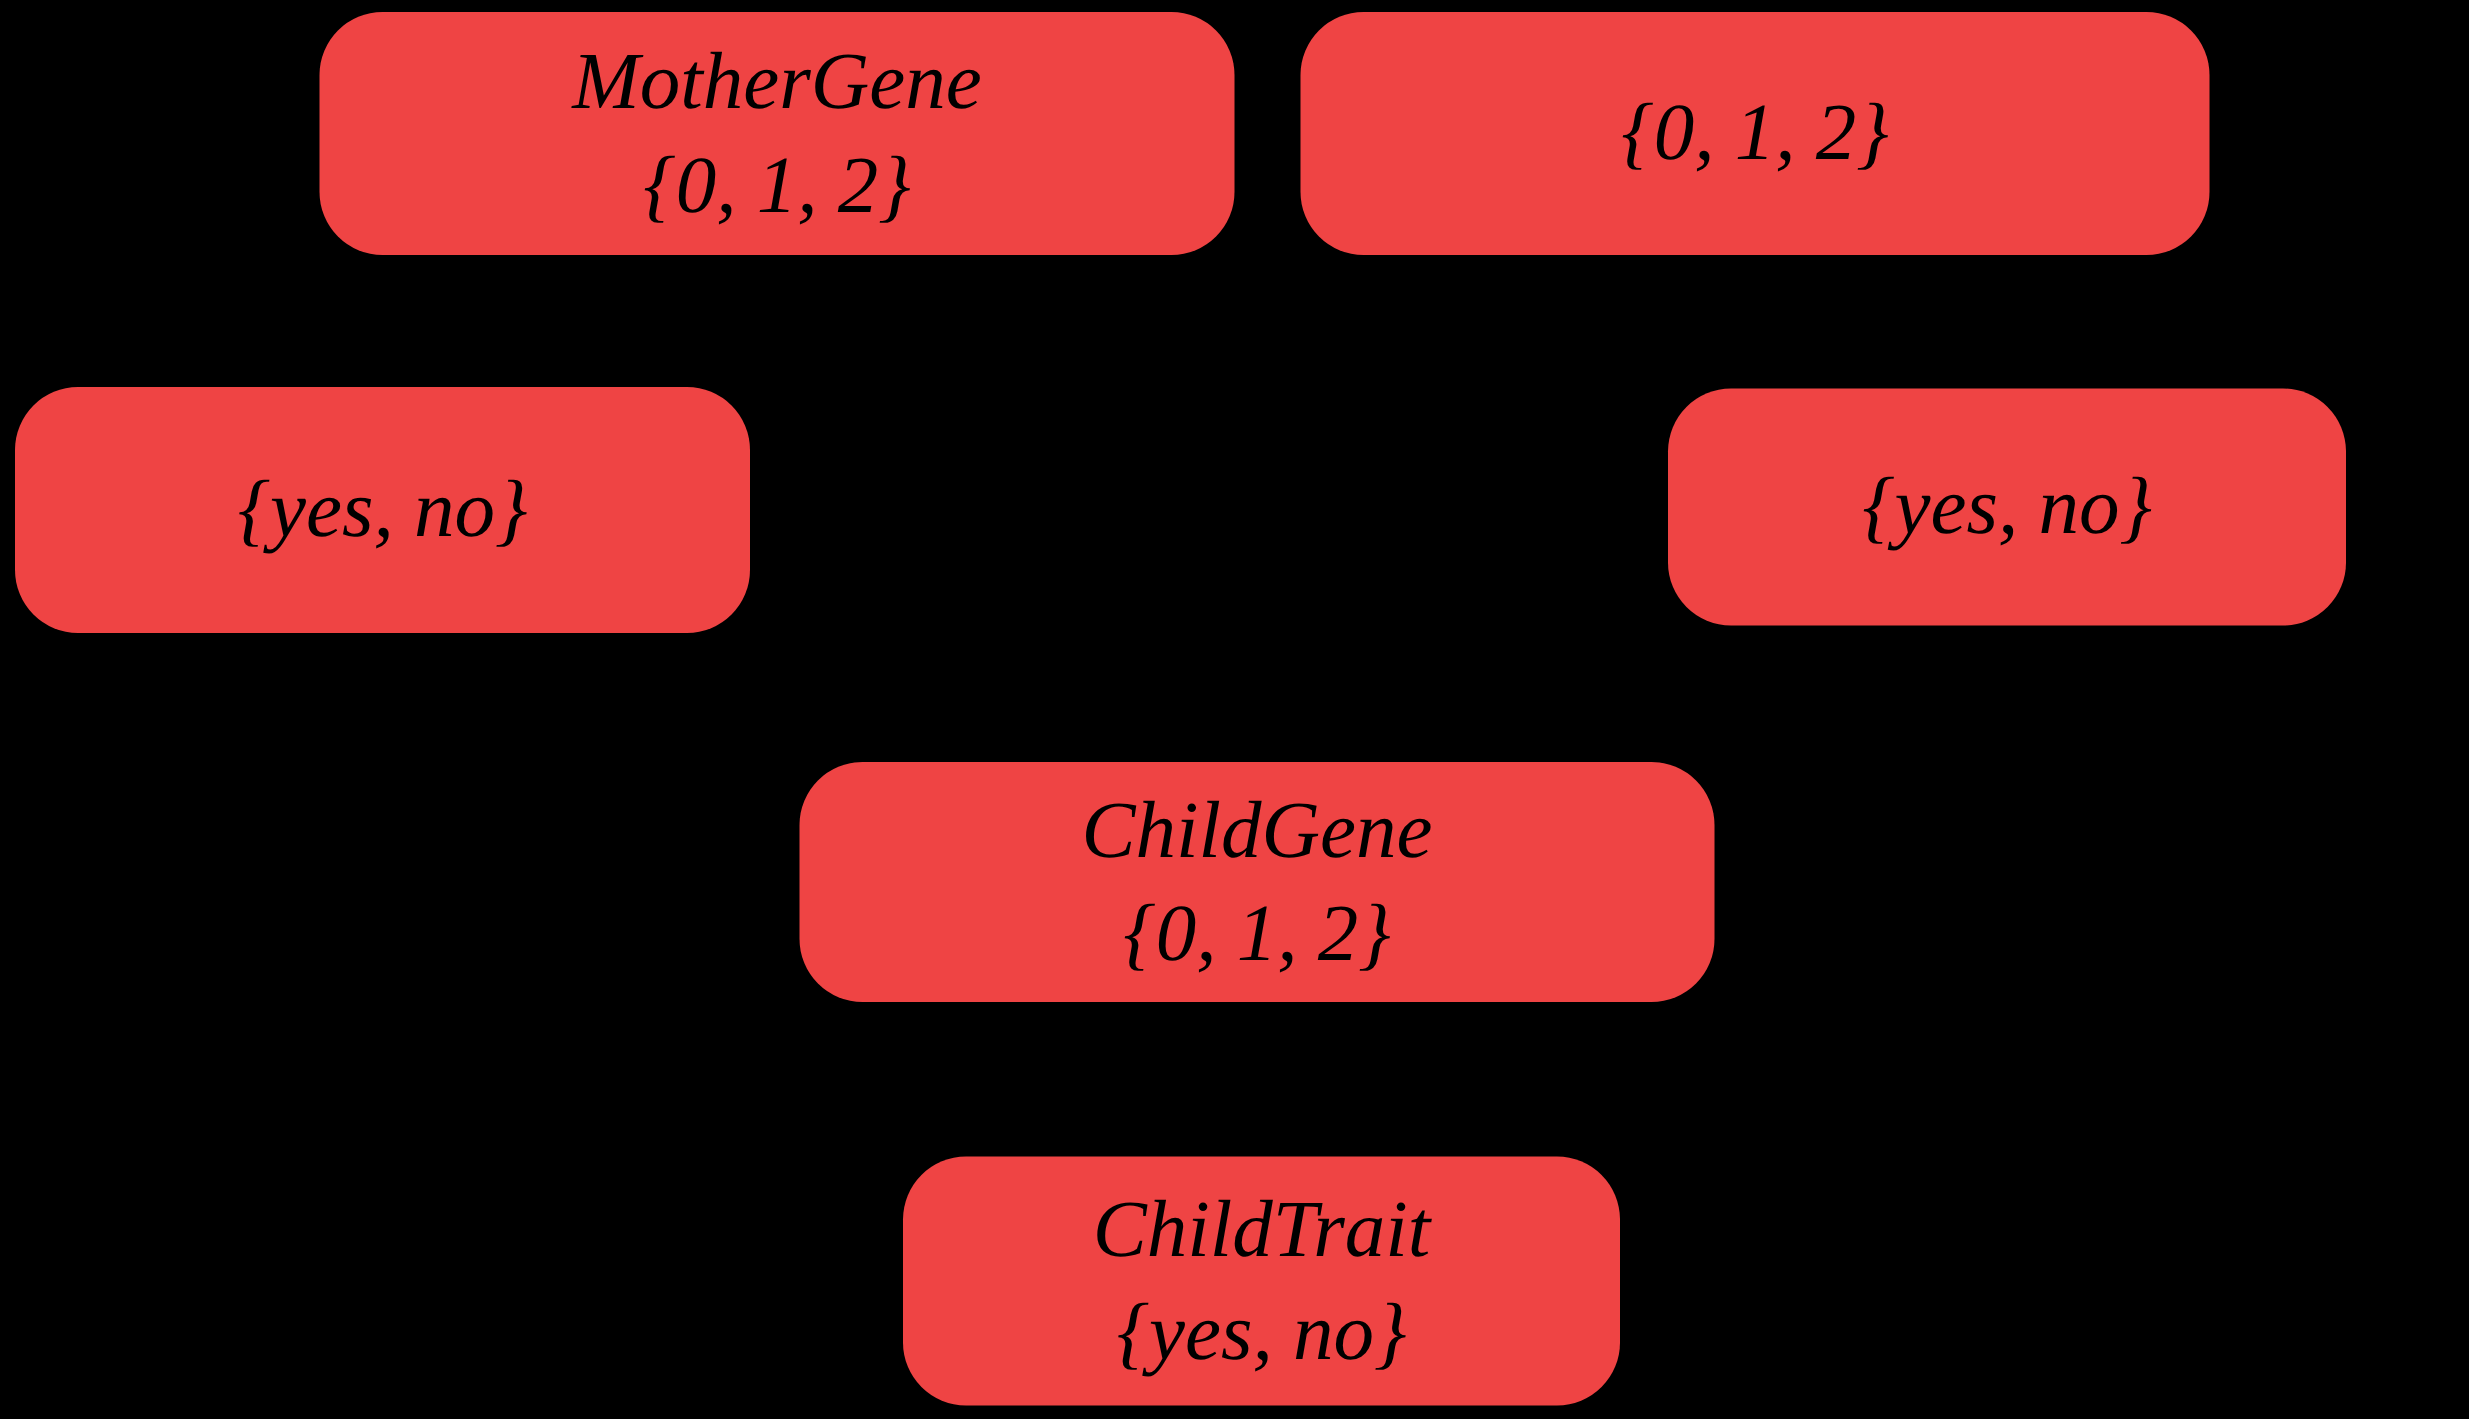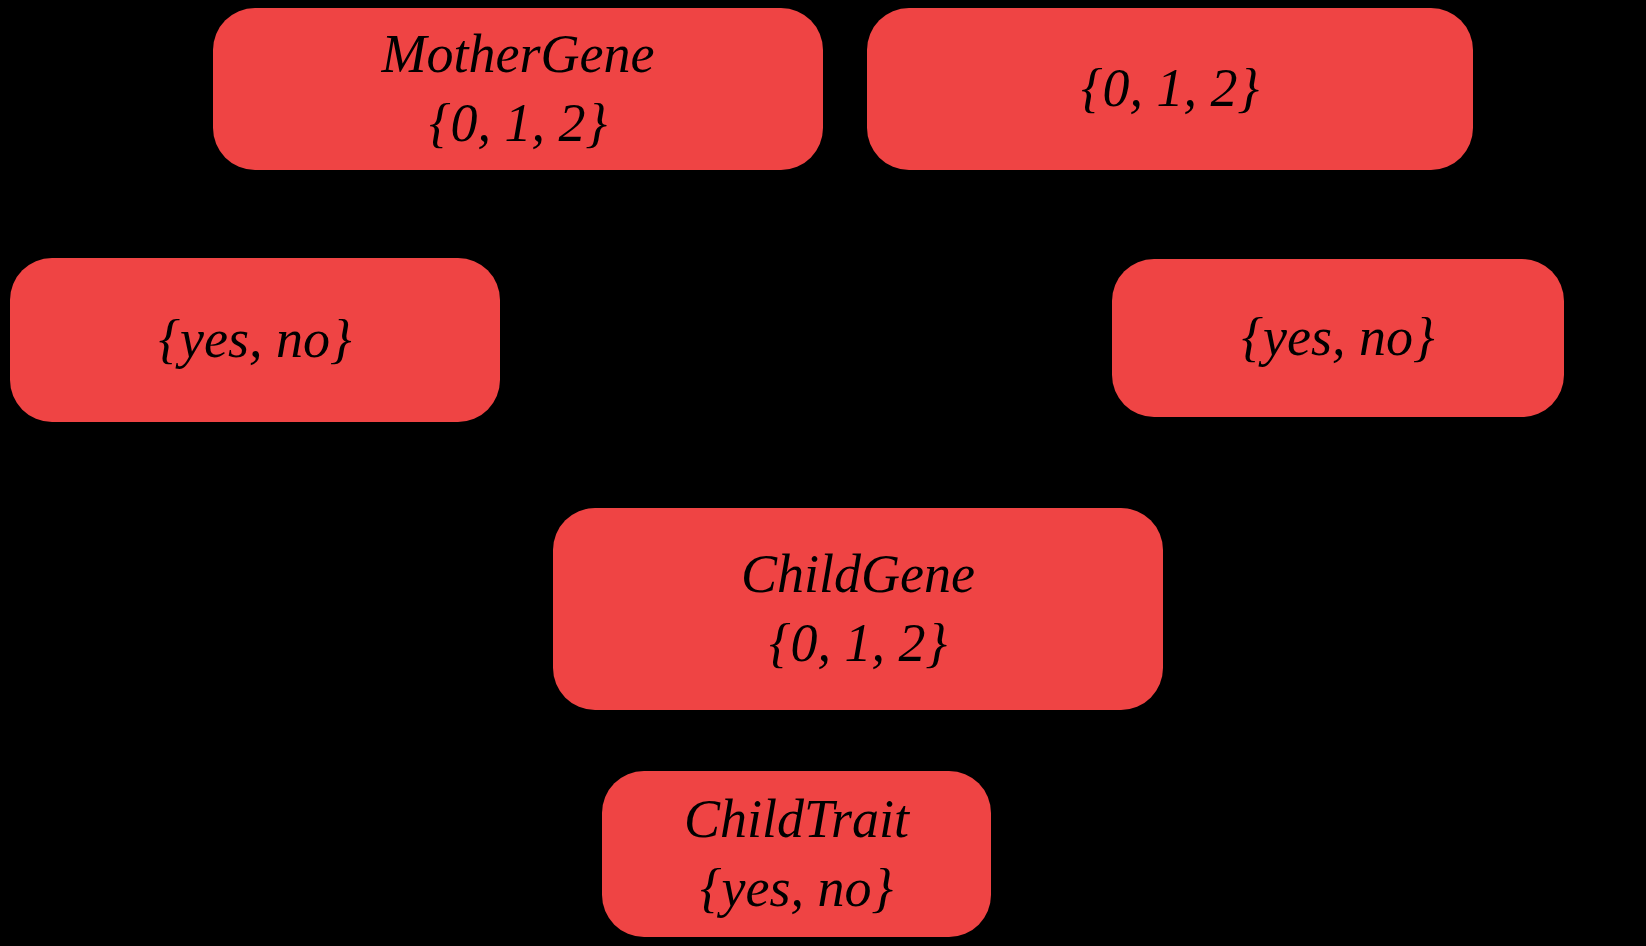--- a/index.html
+++ b/index.html
@@ -32,22 +32,22 @@
   .node .node-label,
   .node .node-domain {
     display: block;
     white-space: nowrap;
   }
   
   .pos-mother-gene  { left: 213px;  top: 8px;   width: 610px; height: 162px; }
   .pos-father-gene  { left: 867px;  top: 8px;   width: 606px; height: 162px; }
   .pos-mother-trait { left: 10px;   top: 258px;  width: 490px; height: 164px; }
   .pos-father-trait { left: 1112px; top: 259px;  width: 452px; height: 158px; }
-  .pos-child-gene   { left: 533px;  top: 508px;  width: 610px; height: 202px; margin-left: 20px; }
-  .pos-child-trait  { left: 602px;  top: 771px;  width: 389px; height: 166px; align-items: center; }
+  .pos-child-gene   { left: 533px;  top: 508px;  width: 610px; height: 160px; }
+  .pos-child-trait  { left: 602px;  top: 771px;  width: 478px; height: 166px; align-items: center; }
 </style>
 </head>
 <body>
 
 <div class="canvas">
 
   <div class="node pos-mother-gene">
     <span class="node-label">MotherGene</span>
     <span class="node-domain">{0, 1, 2}</span>
   </div>

